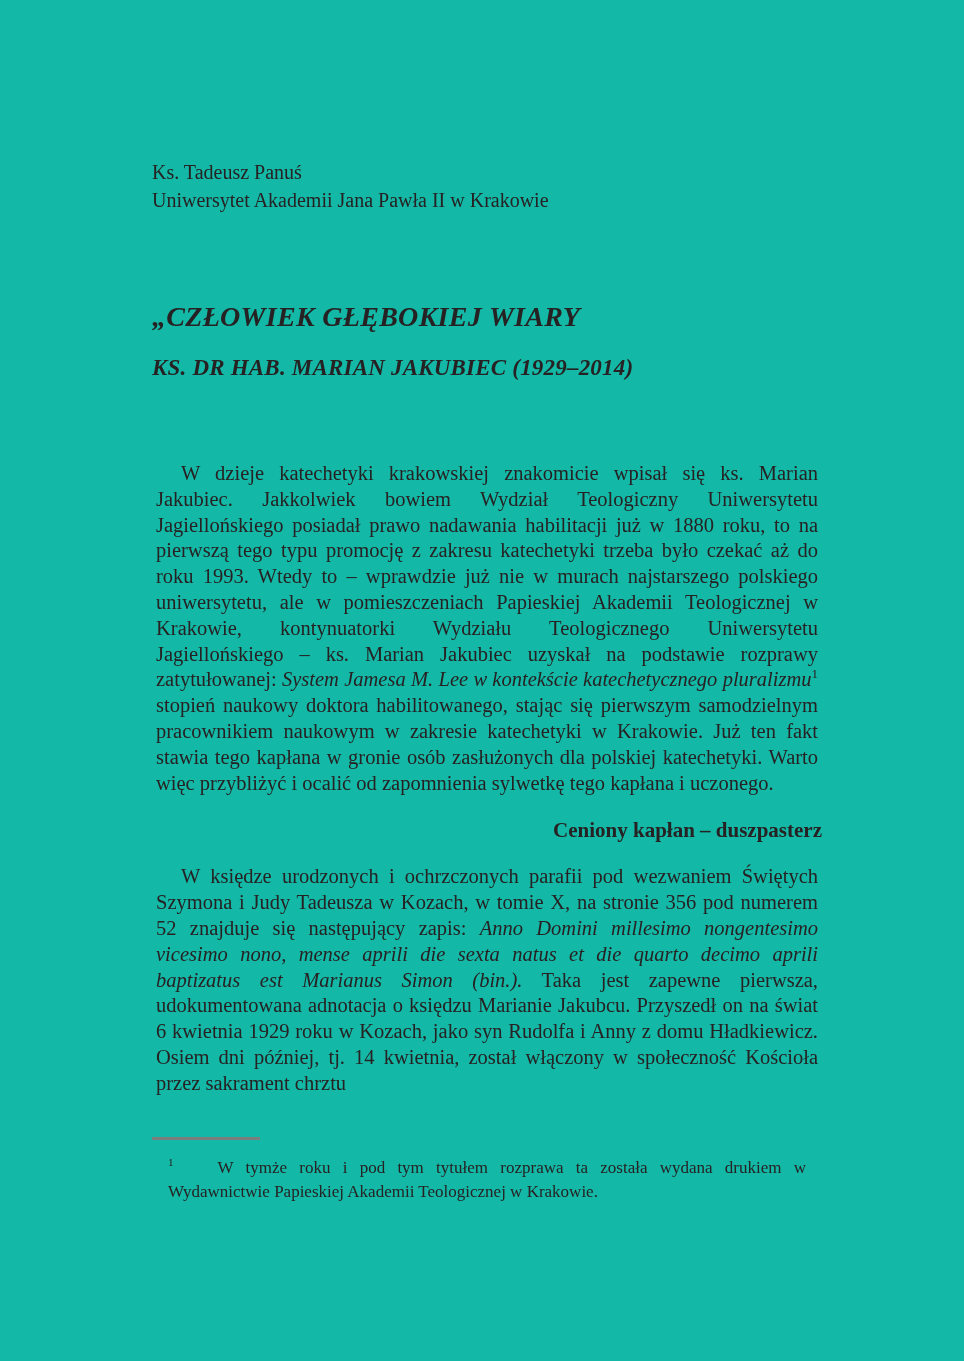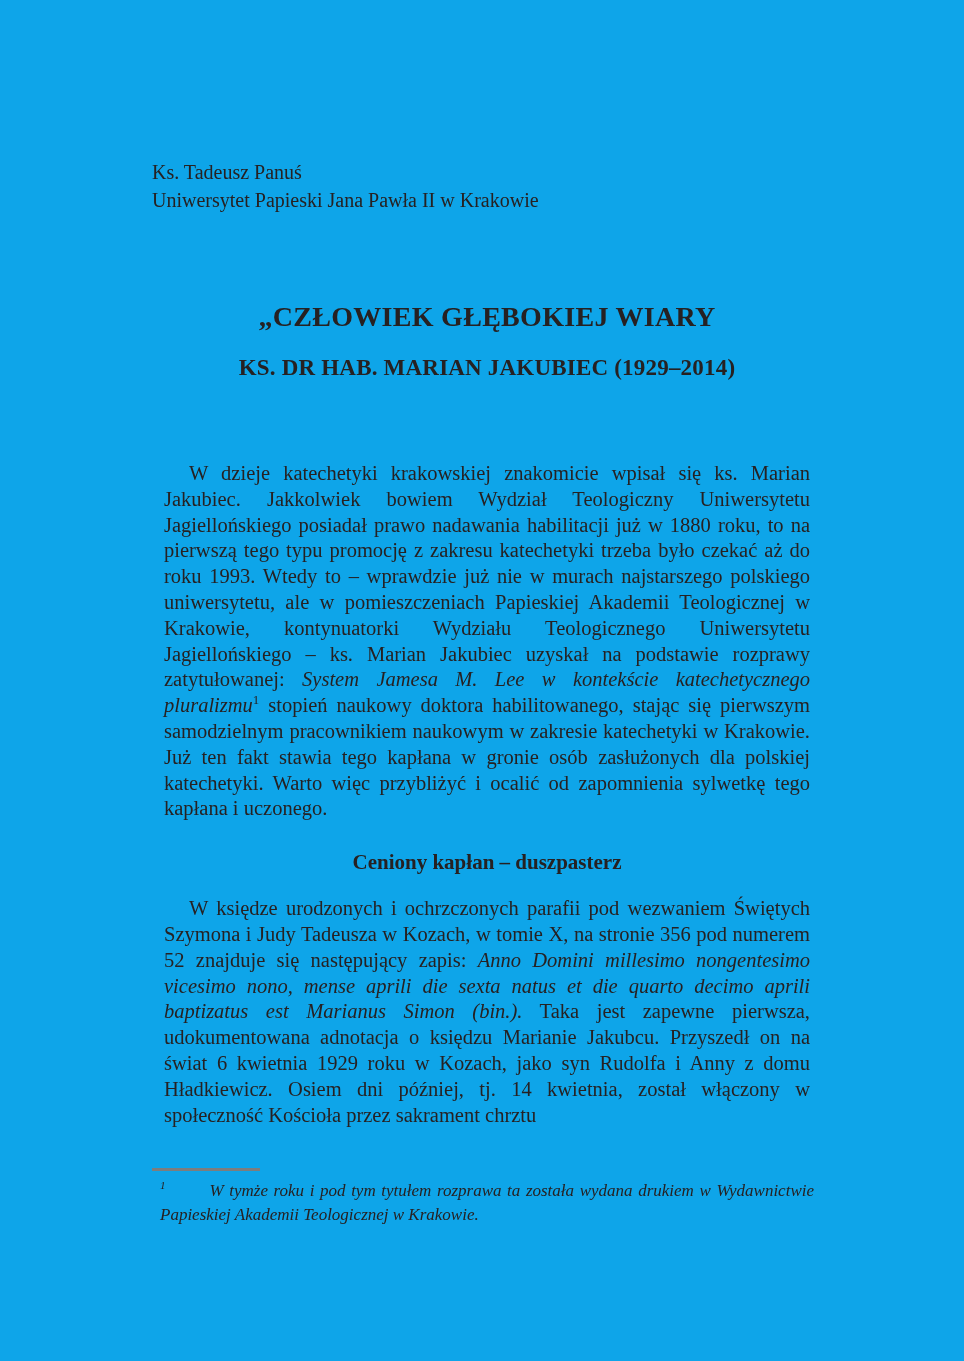--- a/index.html
+++ b/index.html
@@ -5,63 +5,63 @@
   html, body {
     margin: 0;
     padding: 0;
     background: #ffffff;
   }
   .page {
     position: relative;
     box-sizing: border-box;
     width: 964px;
     height: 1361px;
-    background: #0ea5e9;
+    background: #14b8a6;
     padding: 158px 142px 0 152px;
     font-family: "Liberation Serif", "DejaVu Serif", serif;
     color: #262122;
     overflow: hidden;
   }
   .header p {
     margin: 0;
     font-size: 20px;
     line-height: 28px;
     white-space: nowrap;
   }
   .title-block {
     margin-top: 86px;
-    text-align: center;
+    font-style: italic;
   }
   .title-main {
     font-size: 28px;
     font-weight: bold;
     line-height: 33px;
     letter-spacing: 0.3px;
   }
   .title-sub {
     font-size: 23px;
     font-weight: bold;
     line-height: 34px;
     margin-top: 18px;
     letter-spacing: 0.2px;
   }
   .body-copy p.para {
-    margin: 12px;
+    margin: 4px;
     font-size: 20.5px;
     line-height: 25.8px;
     text-align: justify;
     text-indent: 25px;
     hyphens: auto;
     -webkit-hyphens: auto;
   }
   .para-first { margin-top: 76px !important; }
   .para-second { margin-top: 21px !important; font-family: Liberation Serif, serif; }
   .section-heading {
-    margin: 27px 0 0 0;
-    text-align: center;
+    margin: 21px 0 0 0;
+    text-align: right;
     font-size: 21px;
     font-weight: bold;
     line-height: 26px;
   }
   em { font-style: italic; }
   sup.fn-ref {
     font-size: 13px;
     line-height: 0;
     vertical-align: super;
   }
@@ -69,46 +69,45 @@
     margin-top: 40px;
   }
   .footnote-rule {
     width: 108px;
     height: 0;
     border: none;
     border-top: 3px solid #7d7d7d;
     margin: 0 0 5px 0;
   }
   .footnote-body {
-    margin: 8px;
+    margin: 16px;
     font-size: 17px;
     line-height: 24px;
     text-align: justify;
     hyphens: auto;
-    font-style: italic;
     -webkit-hyphens: auto;
   }
   .footnote-body sup {
     font-size: 11px;
     vertical-align: super;
     line-height: 0;
   }
   .fn-space {
     display: inline-block;
     width: 44px;
   }
 </style>
 </head>
 <body>
 
 <div class="page">
 
   <div class="header">
     <p>Ks. Tadeusz Panuś</p>
-    <p>Uniwersytet Papieski Jana Pawła II w Krakowie</p>
+    <p>Uniwersytet Akademii Jana Pawła II w Krakowie</p>
   </div>
 
   <div class="title-block">
     <div class="title-main">„CZŁOWIEK GŁĘBOKIEJ WIARY</div>
     <div class="title-sub">KS. DR HAB. MARIAN JAKUBIEC (1929–2014)</div>
   </div>
 
   <div class="body-copy">
 
     <p class="para para-first"><span>W dzieje katechetyki krakowskiej znakomicie wpisał się ks. Marian Jakubiec. Jakkolwiek bowiem Wydział Teologiczny Uniwersytetu Jagiellońskiego posiadał prawo nadawania habilitacji już w 1880 roku, to na pierwszą tego typu promocję z zakresu katechetyki trzeba było czekać aż do roku 1993. Wtedy to – wprawdzie już nie w murach najstarszego polskiego uniwersytetu, ale w pomieszczeniach Papieskiej Akademii Teologicznej w Krakowie, kontynuatorki Wydziału Teologicznego Uniwersytetu Jagiellońskiego – ks. Marian Jakubiec uzyskał na podstawie rozprawy zatytułowanej: </span><em>System Jamesa M. Lee w kontekście katechetycznego pluralizmu</em><sup class="fn-ref">1</sup><span> stopień naukowy doktora habilitowanego, stając się pierwszym samodzielnym pracownikiem naukowym w zakresie katechetyki w Krakowie. Już ten fakt stawia tego kapłana w gronie osób zasłużonych dla polskiej katechetyki. Warto więc przybliżyć i ocalić od zapomnienia sylwetkę tego kapłana i uczonego.</span></p>

